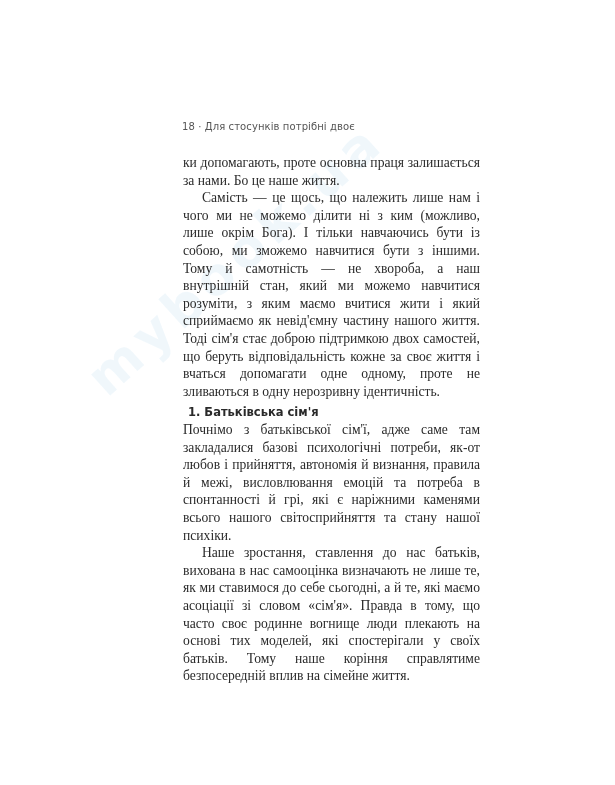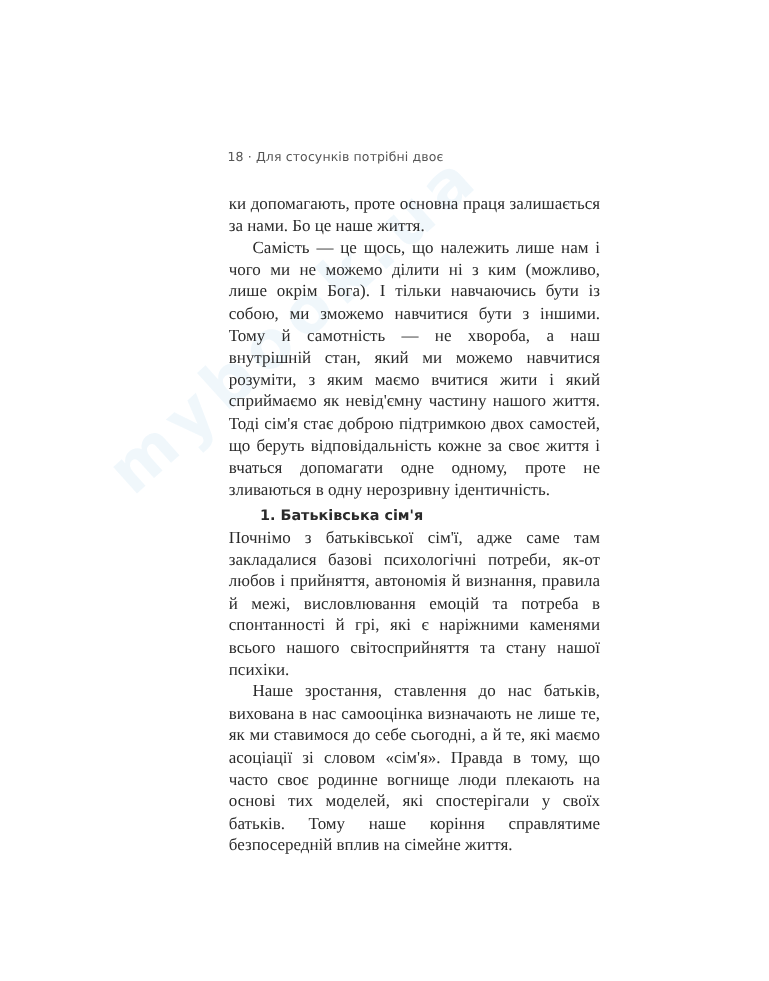--- a/index.html
+++ b/index.html
@@ -44,21 +44,21 @@
       margin: 0;
       text-align: justify;
       hyphens: manual;
     }
     .text-block p.indent {
       text-indent: 19px;
     }
     .block-1 { top: 154px; }
     .section-heading {
       position: absolute;
-      left: 208px;
+      left: 188px;
       top: 405px;
       font-family: "DejaVu Sans", "Liberation Sans", sans-serif;
       font-weight: bold;
       font-size: 11.5px;
       color: #2a2a2a;
       white-space: nowrap;
     }
     .block-2 { top: 421px; }
     .watermark {
       position: absolute;

